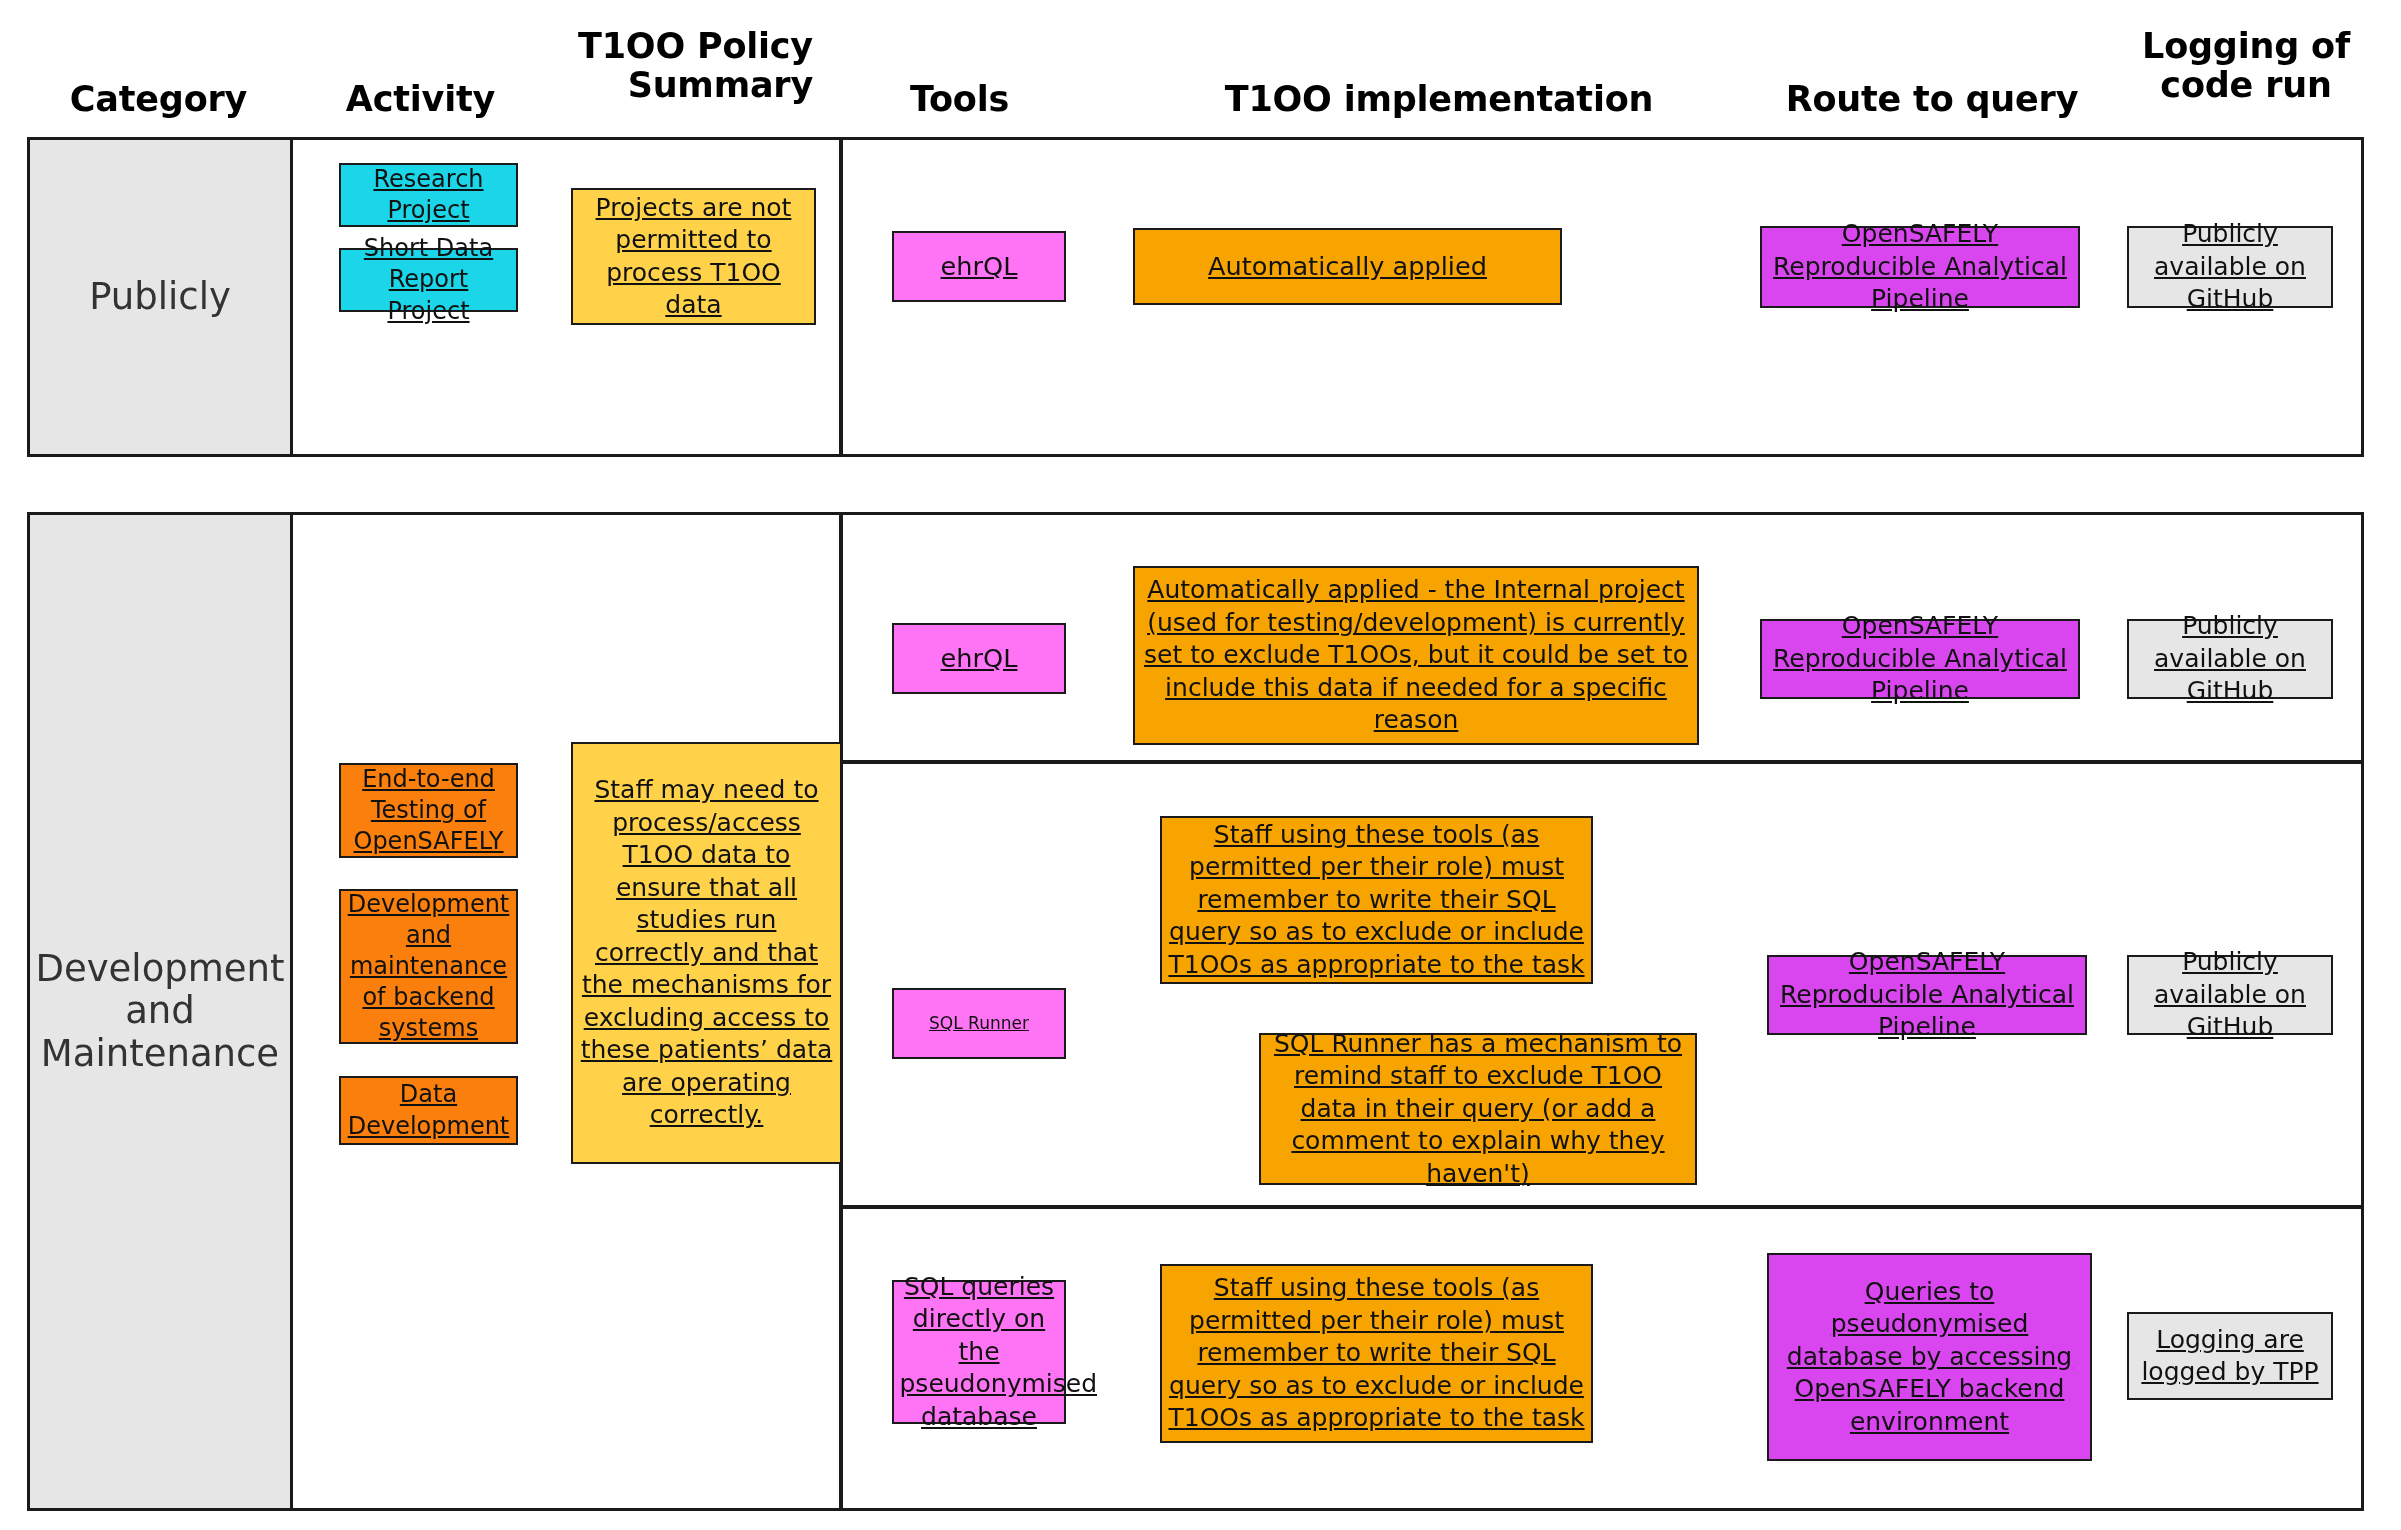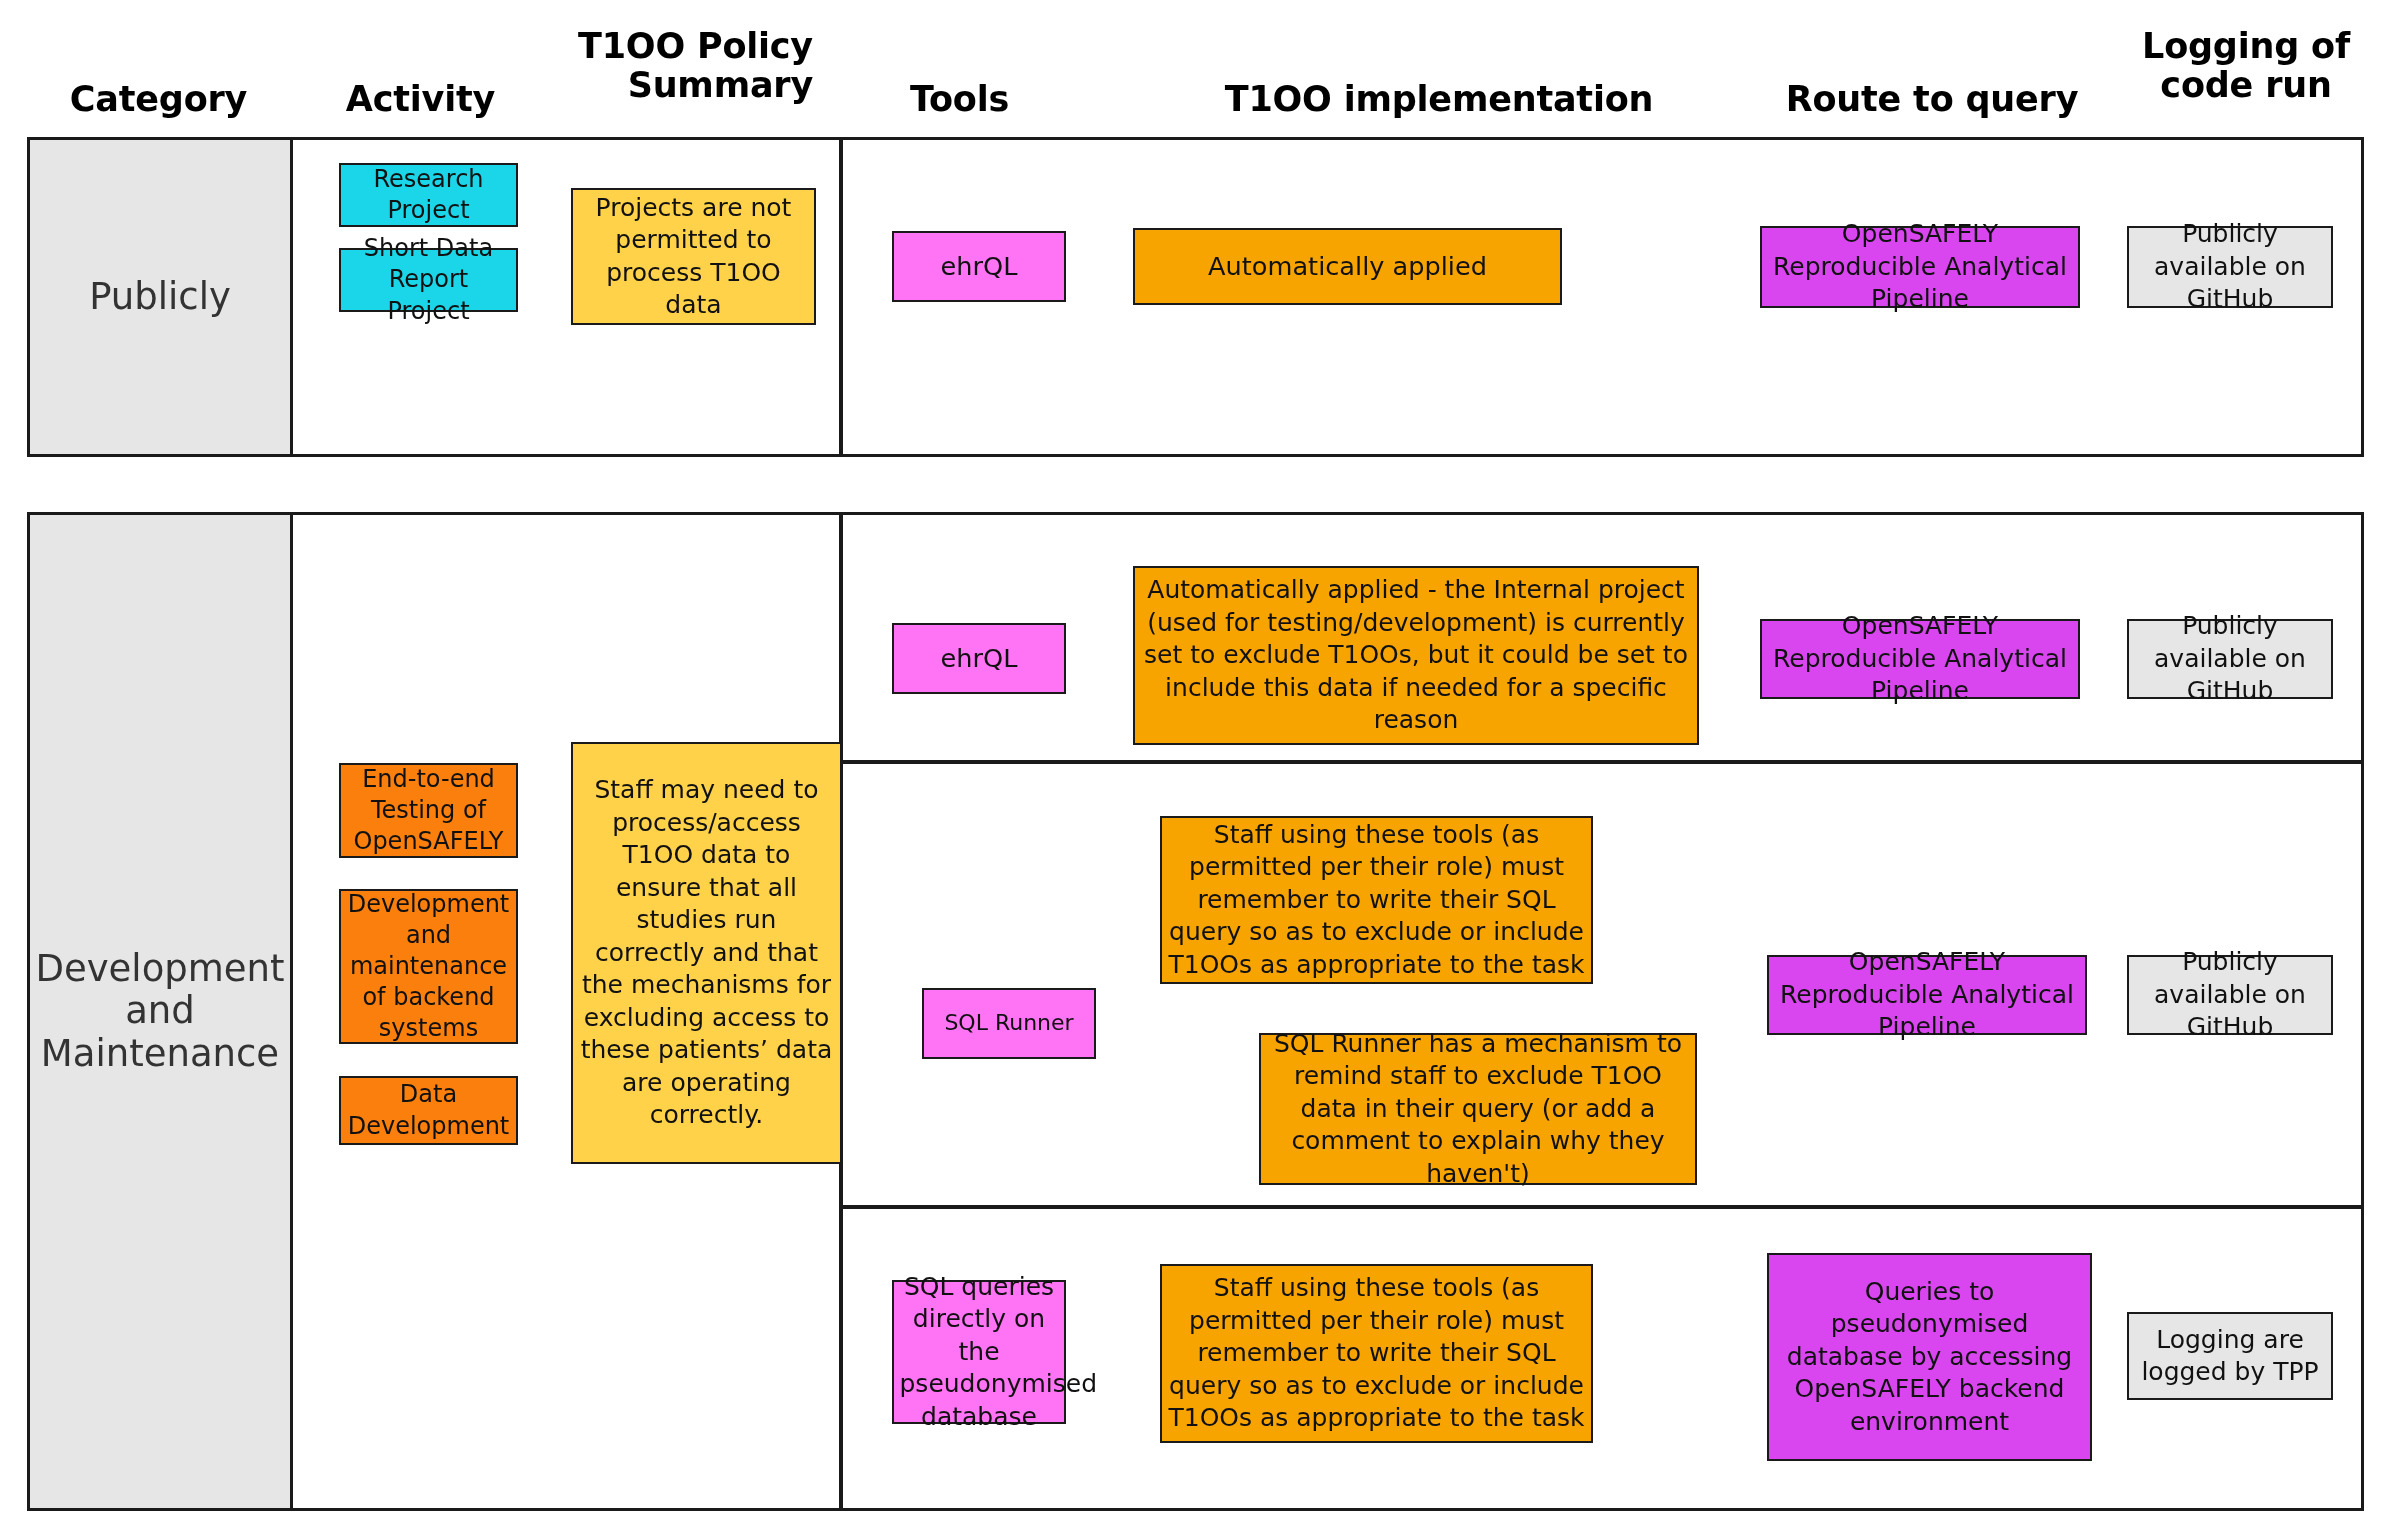--- a/index.html
+++ b/index.html
@@ -93,21 +93,21 @@
     box-sizing: border-box;
     border: 2.7px solid #1a1a1a;
     display: flex;
     align-items: center;
     justify-content: center;
     text-align: center;
     line-height: 1.3;
     color: #111111;
     padding: 3.7px 5.5px;
   }
-  .node span { display: block; width: 100%; }
+  .node span { display: block; width: 100%; text-decoration: underline; }
 
   .cyan   { background: #1ad6e8; }
   .yellow { background: #ffd24a; }
   .orange { background: #f8a400; }
   .orange-d { background: #fa7f0c; }
   .magenta{ background: #ff73f5; }
   .blue   { background: #d946ef; align-items: center; }
   .grey   { background: #e6e6e6; }
 </style>
 </head>
@@ -201,21 +201,21 @@
   <div class="node orange" style="left:1103px; top:51px; width:566px; height:179px; font-size:25px;">
     <span>Automatically applied - the Internal project (used for testing/development) is currently set to exclude T1OOs, but it could be set to include this data if needed for a specific reason</span>
   </div>
   <div class="node blue" style="left:1730px; top:104px; width:320px; height:80px; font-size:25px;">
     <span>OpenSAFELY Reproducible Analytical Pipeline</span>
   </div>
   <div class="node grey" style="left:2097px; top:104px; width:206px; height:80px; font-size:25px;">
     <span>Publicly available on GitHub</span>
   </div>
 
-  <div class="node magenta" style="left:892px; top:473px; width:174px; height:71px; font-size:22px;">
+  <div class="node magenta" style="left:862px; top:473px; width:174px; height:71px; font-size:17px;">
     <span>SQL Runner</span>
   </div>
   <div class="node orange" style="left:1130px; top:301px; width:433px; height:168px; font-size:25px;">
     <span>Staff using these tools (as permitted per their role) must remember to write their SQL query so as to exclude or include T1OOs as appropriate to the task</span>
   </div>
   <div class="node orange" style="left:1229px; top:518px; width:438px; height:152px; font-size:25px;">
     <span>SQL Runner has a mechanism to remind staff to exclude T1OO data in their query (or add a comment to explain why they haven't)</span>
   </div>
   <div class="node blue" style="left:1737px; top:440px; width:320px; height:80px; font-size:25px;">
     <span>OpenSAFELY Reproducible Analytical Pipeline</span>

